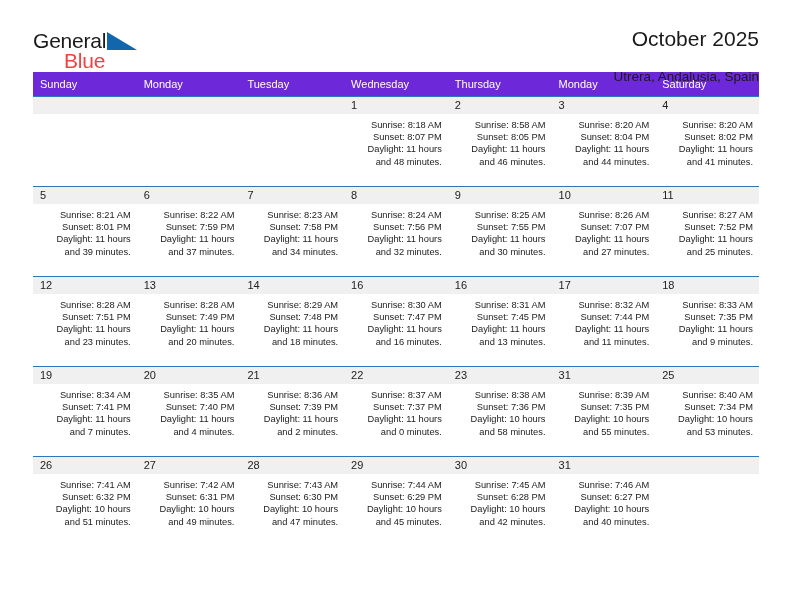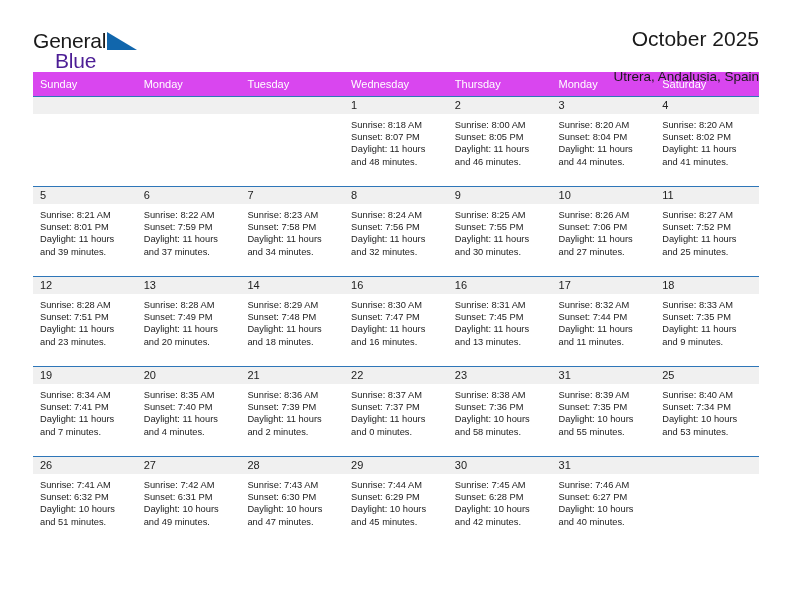--- a/index.html
+++ b/index.html
@@ -44,24 +44,24 @@
     position: absolute;
     left: 0;
     top: 2px;
     font-size: 21px;
     color: #1a1a1a;
     letter-spacing: -0.2px;
     line-height: 1;
   }
   .logo-blue {
     position: absolute;
-    left: 22px;
+    left: 31px;
     top: 22px;
     font-size: 21px;
-    color: #4c1d95;
+    color: #ef4444;
     letter-spacing: -0.2px;
     line-height: 1;
   }
   .logo-tri {
     position: absolute;
     left: 74px;
     top: 4px;
     width: 0;
     height: 0;
     border-left: 30px solid #1166ac;
@@ -87,21 +87,21 @@
   }
 
   
   .calendar {
     width: 726px;
     border-collapse: collapse;
     table-layout: fixed;
   }
 
   .calendar th {
-    background: #d946ef;
+    background: #6d28d9;
     color: #ffffff;
     font-size: 11px;
     font-weight: normal;
     text-align: left;
     padding: 6px 0 6px 7px;
     height: 20px;
     box-sizing: border-box;
   }
 
   .calendar td {
@@ -125,20 +125,21 @@
   }
   td.empty .daynum {
     color: transparent;
   }
 
   .details {
     padding: 5px 6px 0 7px;
     font-size: 9.3px;
     line-height: 12.2px;
     color: #222222;
+    text-align: right;
   }
   .details div {
     white-space: nowrap;
   }
 </style>
 </head>
 <body>
 
 <div class="page">
 
@@ -185,21 +186,21 @@
             <div class="details">
               <div>Sunrise: 8:18 AM</div>
               <div>Sunset: 8:07 PM</div>
               <div>Daylight: 11 hours</div>
               <div>and 48 minutes.</div>
             </div>
           </td>
           <td class="">
             <span class="daynum">2</span>
             <div class="details">
-              <div>Sunrise: 8:00 AM</div>
+              <div>Sunrise: 8:58 AM</div>
               <div>Sunset: 8:05 PM</div>
               <div>Daylight: 11 hours</div>
               <div>and 46 minutes.</div>
             </div>
           </td>
           <td class="">
             <span class="daynum">3</span>
             <div class="details">
               <div>Sunrise: 8:20 AM</div>
               <div>Sunset: 8:04 PM</div>
@@ -260,21 +261,21 @@
               <div>Sunrise: 8:25 AM</div>
               <div>Sunset: 7:55 PM</div>
               <div>Daylight: 11 hours</div>
               <div>and 30 minutes.</div>
             </div>
           </td>
           <td class="">
             <span class="daynum">10</span>
             <div class="details">
               <div>Sunrise: 8:26 AM</div>
-              <div>Sunset: 7:06 PM</div>
+              <div>Sunset: 7:07 PM</div>
               <div>Daylight: 11 hours</div>
               <div>and 27 minutes.</div>
             </div>
           </td>
           <td class="">
             <span class="daynum">11</span>
             <div class="details">
               <div>Sunrise: 8:27 AM</div>
               <div>Sunset: 7:52 PM</div>
               <div>Daylight: 11 hours</div>

